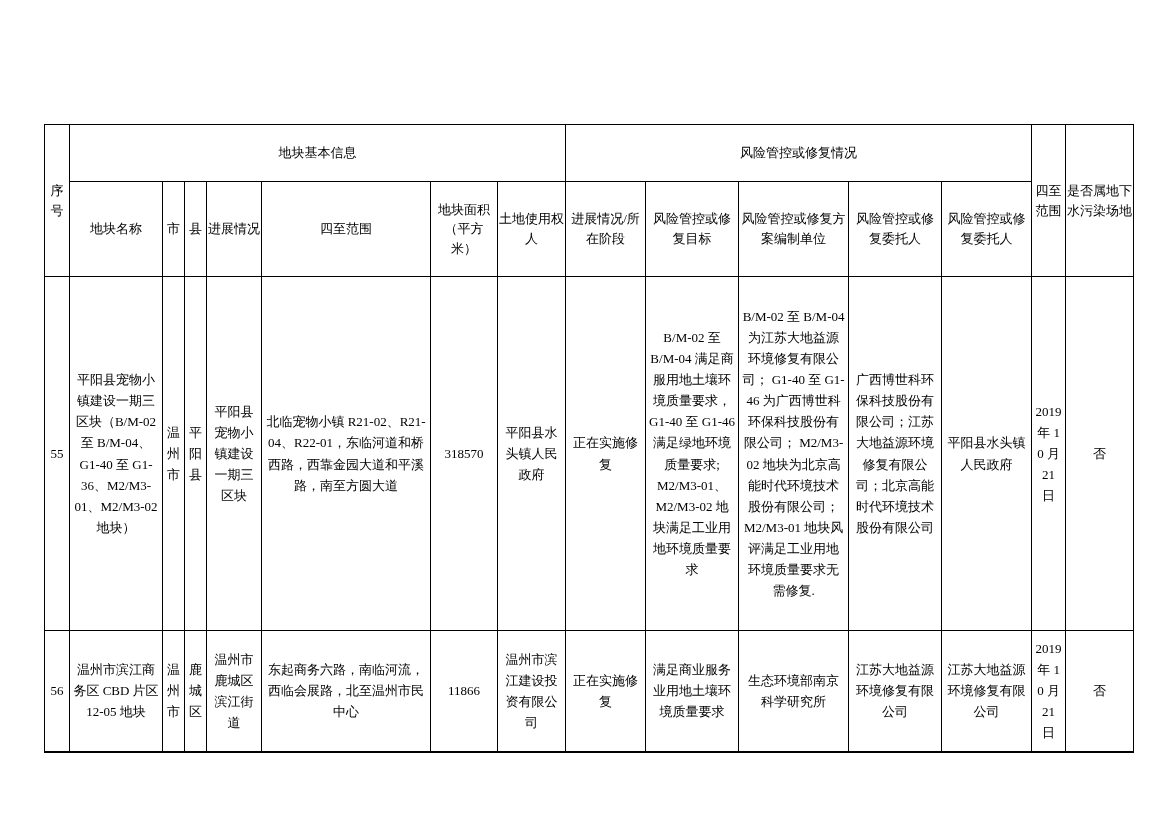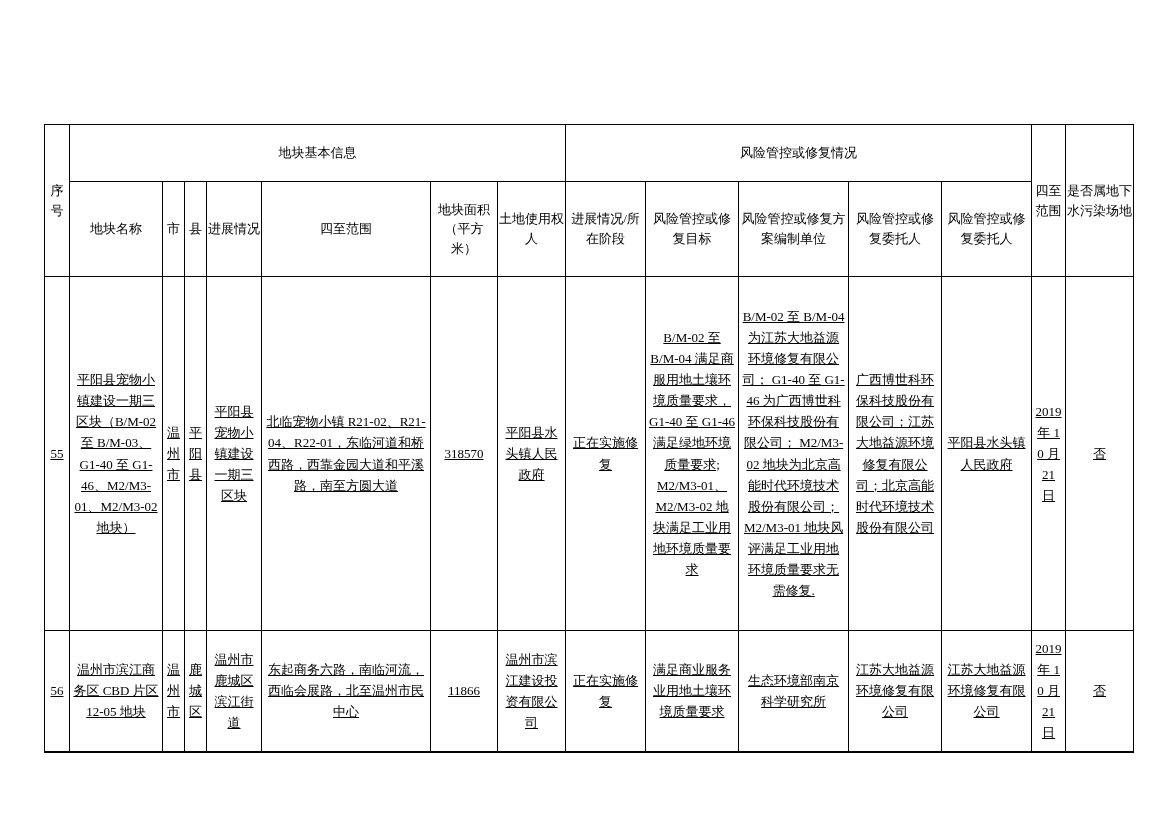--- a/index.html
+++ b/index.html
@@ -36,21 +36,20 @@
     font-weight: normal;
     overflow: hidden;
   }
   table.registry th {
     padding: 18px 1px;
     line-height: 1.5;
   }
   table.registry td {
     padding: 2px 3px;
     line-height: 1.62;
-    text-decoration: underline;
   }
   tr.group-row { height: 21px; }
   tr.colhead-row { height: 46px; }
   tr.row-55 { height: 354px; }
   tr.row-56 { height: 121px; }
   td.break-all { word-break: break-all; padding: 2px 2px; }
   td.num { letter-spacing: 0; margin-left: 12px; }
 </style>
 </head>
 <body>
@@ -93,21 +92,21 @@
         <th>进展情况/所在阶段</th>
         <th>风险管控或修复目标</th>
         <th>风险管控或修复方案编制单位</th>
         <th>风险管控或修复委托人</th>
         <th>风险管控或修复委托人</th>
       </tr>
     </thead>
     <tbody>
       <tr class="row-55">
         <td class="num">55</td>
-        <td>平阳县宠物小镇建设一期三区块（B/M-02 至 B/M-03、G1-40 至 G1-46、M2/M3-01、M2/M3-02 地块）</td>
+        <td>平阳县宠物小镇建设一期三区块（B/M-02 至 B/M-04、G1-40 至 G1-36、M2/M3-01、M2/M3-02 地块）</td>
         <td>温州市</td>
         <td>平阳县</td>
         <td>平阳县宠物小镇建设一期三区块</td>
         <td>北临宠物小镇 R21-02、R21-04、R22-01，东临河道和桥西路，西靠金园大道和平溪路，南至方圆大道</td>
         <td class="num">318570</td>
         <td>平阳县水头镇人民政府</td>
         <td>正在实施修复</td>
         <td>B/M-02 至 B/M-04 满足商服用地土壤环境质量要求，G1-40 至 G1-46 满足绿地环境质量要求; M2/M3-01、M2/M3-02 地块满足工业用地环境质量要求</td>
         <td>B/M-02 至 B/M-04 为江苏大地益源环境修复有限公司； G1-40 至 G1-46 为广西博世科环保科技股份有限公司； M2/M3-02 地块为北京高能时代环境技术股份有限公司； M2/M3-01 地块风评满足工业用地环境质量要求无需修复.</td>
         <td>广西博世科环保科技股份有限公司；江苏大地益源环境修复有限公司；北京高能时代环境技术股份有限公司</td>

